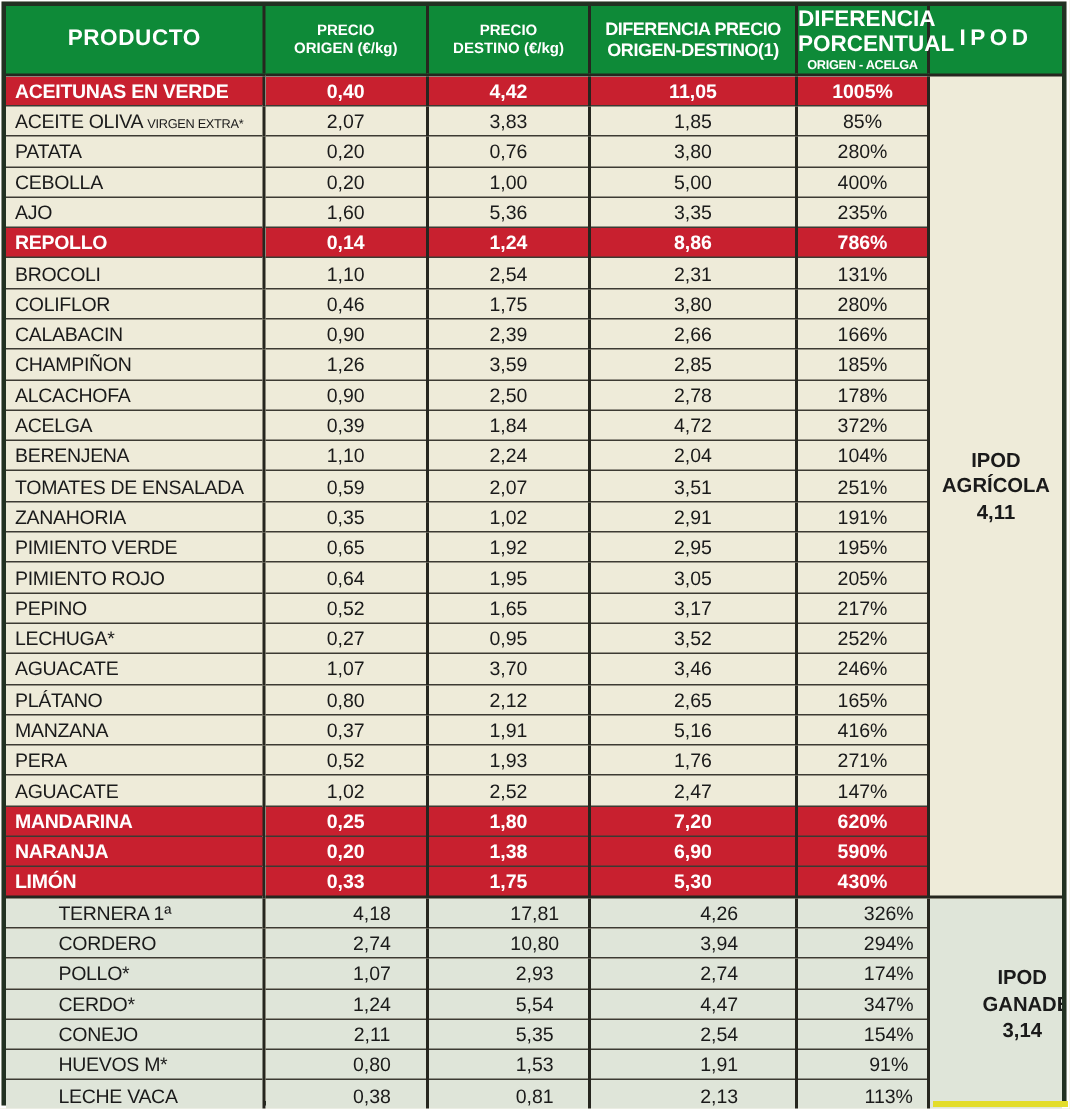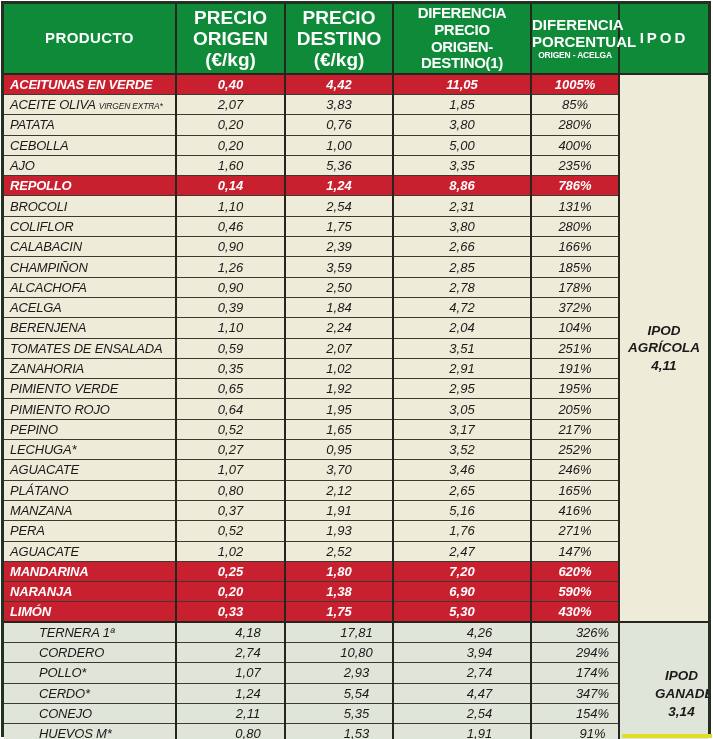--- a/index.html
+++ b/index.html
@@ -33,33 +33,33 @@
   col.c-dif{width:138px;}
   col.c-pct{width:88px;}
   col.c-ipod{width:89px;}
   th{
     background:var(--green);color:#ffffff;font-weight:bold;
     border-left:2px solid var(--gridv);border-bottom:2px solid var(--gridv);
     padding:1px 0;text-align:center;vertical-align:middle;line-height:1.12;
   }
   th:first-child{border-left:none;}
   tr.head{height:39px;}
-  th .h-main{display:block;font-size:19px;}
+  th .h-main{display:block;font-size:10px;}
   th .h-big{display:block;font-size:15px;letter-spacing:.4px;}
-  th .h-dif{display:block;font-size:15px;letter-spacing:-0.3px;}
+  th .h-dif{display:block;font-size:12px;letter-spacing:-0.3px;}
   th .h-pct{display:block;font-size:15px;}
   th .h-sub{display:block;font-size:8.5px;letter-spacing:-0.2px;}
   th .h-ipod{display:block;font-size:15px;letter-spacing:3px;}
   td{
     border-left:2px solid var(--gridv);border-top:1px solid var(--grid);
     font-size:13px;color:var(--ink);padding:0;vertical-align:middle;
     background:var(--cream);overflow:hidden;white-space:nowrap;
   }
   td:first-child{border-left:none;}
-  tbody tr{height:20.3px;font-style:italic;}
+  tbody tr{height:20.3px;}
   td.prod{text-align:left;padding-left:6px;letter-spacing:-0.2px;}
   td.num{text-align:center;}
   td .small{font-size:8.5px;letter-spacing:-0.2px;}
   tr.hl td{background:var(--red);color:#ffffff;font-weight:bold;}
   tr.hl td.ipodcell{background:var(--cream);color:var(--ink);}
   tr.ganadero td{background:var(--pale);padding-left:35px;}
   tr.sec2-first td{border-top:2px solid var(--gridv);}
   td.ipodcell{
     text-align:center;font-weight:bold;font-size:13.5px;line-height:1.3;
     white-space:normal;

